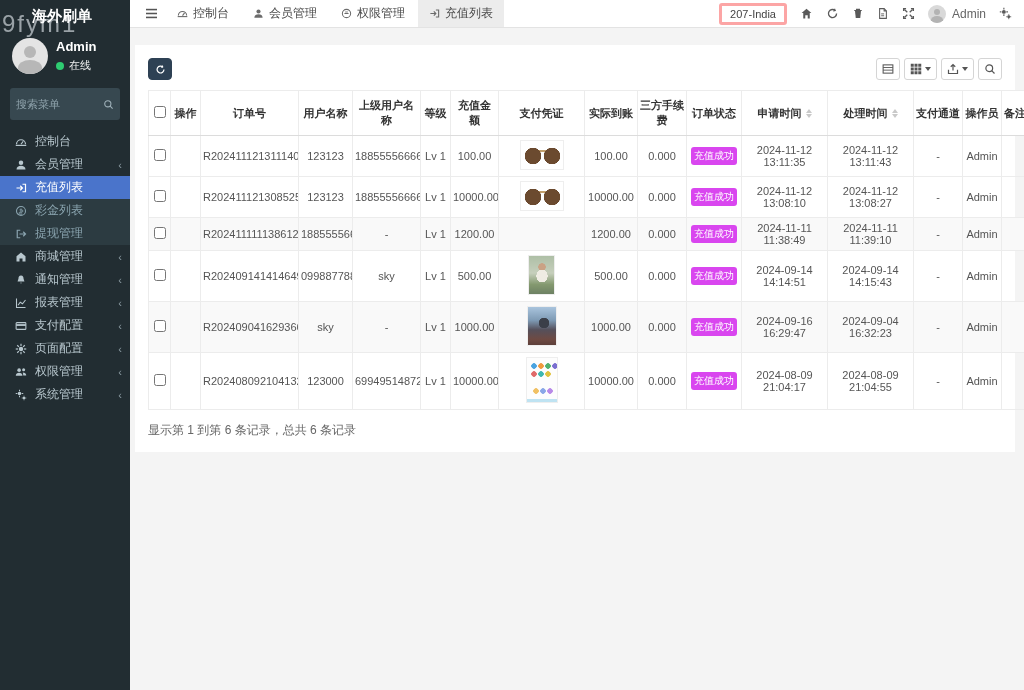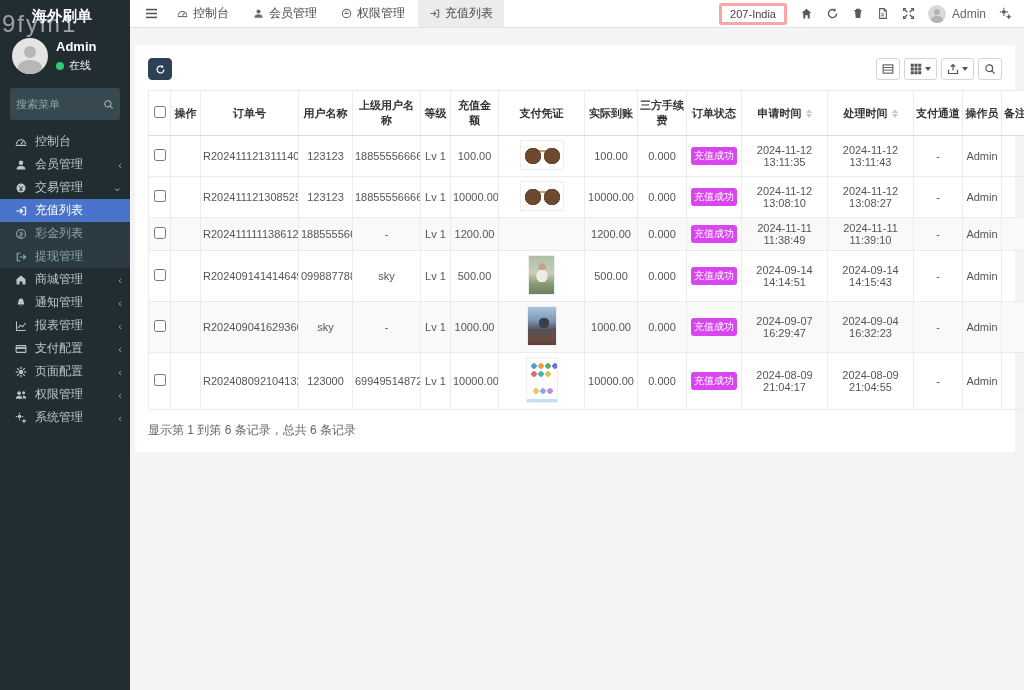--- a/index.html
+++ b/index.html
@@ -151,30 +151,20 @@
     </li>
     <li class="menu-item">
       <span class="mi-icon">
           <svg class="i" width="12" height="12" viewBox="0 0 16 16">
             <circle cx="8" cy="5" r="3" fill="currentColor"></circle>
             <path d="M2 14c0-3.3 2.7-5 6-5s6 1.7 6 5z" fill="currentColor"></path>
           </svg>
         </span>
       <span>会员管理</span>
       <span class="chev">‹</span>
-    </li>
-    <li class="menu-item">
-      <span class="mi-icon">
-          <svg class="i" width="12" height="12" viewBox="0 0 16 16">
-            <circle cx="8" cy="8" r="6" fill="currentColor"></circle>
-            <path d="M5.5 5.5 8 8.5m2.5-3L8 8.5M8 8.5V12M6 9.5h4M6 11h4" stroke="#222d32" stroke-width="1.1" fill="none"></path>
-          </svg>
-        </span>
-      <span>交易管理</span>
-      <span class="chev">⌄</span>
     </li>
     <ul class="submenu">
       <li class="menu-item active">
         <span class="mi-icon">
             <svg class="i" width="12" height="12" viewBox="0 0 16 16">
               <path d="M2 8h7M7 5l3 3-3 3" fill="none" stroke="currentColor" stroke-width="1.6"></path>
               <path d="M10 3h4v10h-4" fill="none" stroke="currentColor" stroke-width="1.6"></path>
             </svg>
           </span>
         <span>充值列表</span>
@@ -580,21 +570,21 @@
             <td></td>
             <td>R2024090416293660</td>
             <td>sky</td>
             <td>-</td>
             <td>Lv 1</td>
             <td>1000.00</td>
             <td><span class="voucher" data-voucher="person-outdoor"></span></td>
             <td>1000.00</td>
             <td>0.000</td>
             <td><span class="badge-status">充值成功</span></td>
-            <td>2024-09-07 16:29:47</td>
+            <td>2024-09-16 16:29:47</td>
             <td>2024-09-04 16:32:23</td>
             <td>-</td>
             <td>Admin</td>
             <td></td>
           </tr>
           <tr>
             <td><input type="checkbox" style=""></td>
             <td></td>
             <td>R2024080921041325</td>
             <td>123000</td>

